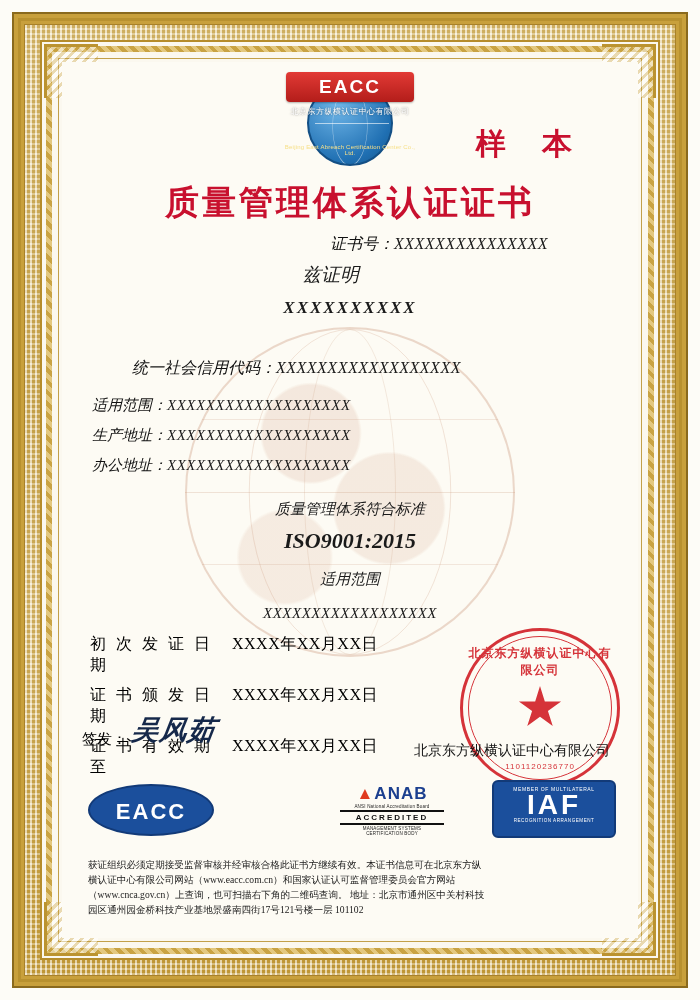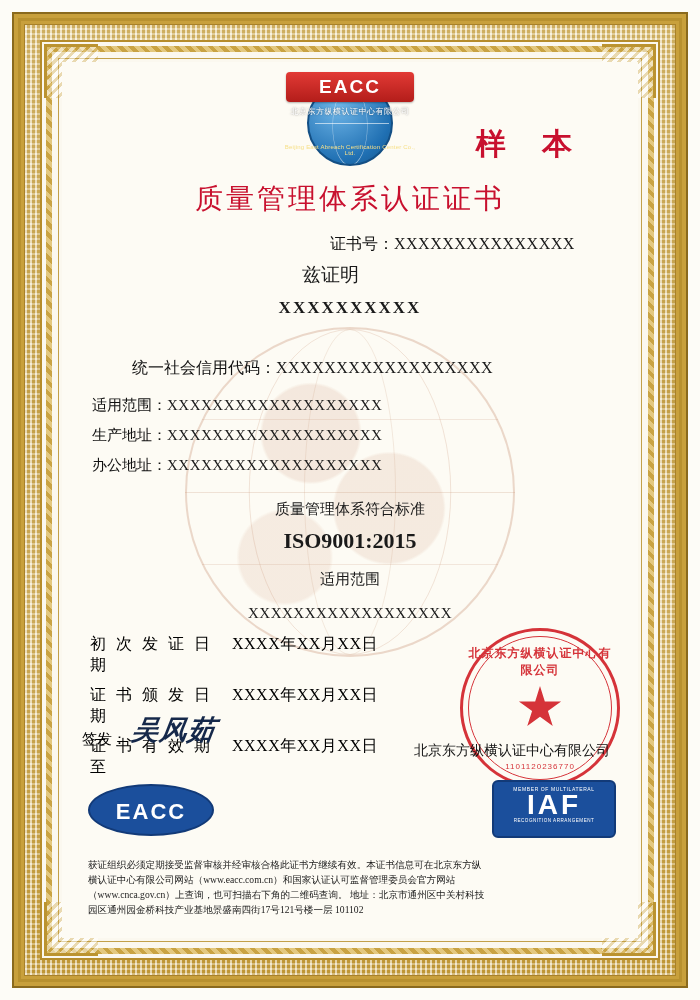--- a/index.html
+++ b/index.html
@@ -167,26 +167,26 @@
     position: absolute; right: 52px; top: 62px;
     color: #c8102e; font-weight: bold; font-size: 30px;
     letter-spacing: 14px;
     font-family: "Liberation Sans", sans-serif;
   }
 
   .cert-title {
     position: absolute; left: 0; right: 0; top: 118px;
     text-align: center;
     font-family: "Liberation Sans", sans-serif;
-    font-weight: normal; font-size: 28px; letter-spacing: 3px;
+    font-weight: bold; font-size: 34px; letter-spacing: 3px;
     color: #c8102e;
   }
 
   
-  .row { position: absolute; font-size: 15px; color: #1a1a1a; white-space: nowrap; }
+  .row { position: absolute; font-size: 15px; color: #1a1a1a; white-space: nowrap; font-style: italic; }
   .label { color: #111; }
   .value { letter-spacing: .5px; }
 
   .cert-no { left: 268px; top: 172px; font-size: 16px; }
   .hereby  { left: 240px; top: 200px; font-size: 19px; }
   .org-name {
     left: 0; right: 0; top: 236px; text-align: center;
     font-size: 17px; font-weight: bold; letter-spacing: 2px;
   }
   .uscc   { left: 70px; top: 296px; font-size: 16px; width: 100%; text-align: left; padding-left: 0; }
@@ -377,20 +377,29 @@
     <div class="seal">
       <div class="seal-top-text">北京东方纵横认证中心有限公司</div>
       <div class="seal-star"></div>
       <div class="seal-bottom-text">1101120236770</div>
     </div>
     <div class="seal-company">北京东方纵横认证中心有限公司</div>
 
     <div class="logos">
       <div class="eacc-oval">EACC</div>
 
+      <div class="anab">
+        <div class="anab-name"><span class="flame">▲</span><span>ANAB</span></div>
+        <div class="anab-tiny">ANSI National Accreditation Board</div>
+        <div class="anab-line"></div>
+        <div class="anab-sub">ACCREDITED</div>
+        <div class="anab-line"></div>
+        <div class="anab-tiny">MANAGEMENT SYSTEMS</div>
+        <div class="anab-tiny">CERTIFICATION BODY</div>
+      </div>
 
       <div class="iaf">
         <div class="iaf-top">MEMBER OF MULTILATERAL</div>
         <div class="iaf-main">IAF</div>
         <div class="iaf-bot">RECOGNITION ARRANGEMENT</div>
       </div>
     </div>
 
     <div class="footer">获证组织必须定期接受监督审核并经审核合格此证书方继续有效。本证书信息可在北京东方纵横认证中心有限公司网站（www.eacc.com.cn）和国家认证认可监督管理委员会官方网站（www.cnca.gov.cn）上查询，也可扫描右下角的二维码查询。
 地址：北京市通州区中关村科技园区通州园金桥科技产业基地景盛南四街17号121号楼一层 101102</div>

